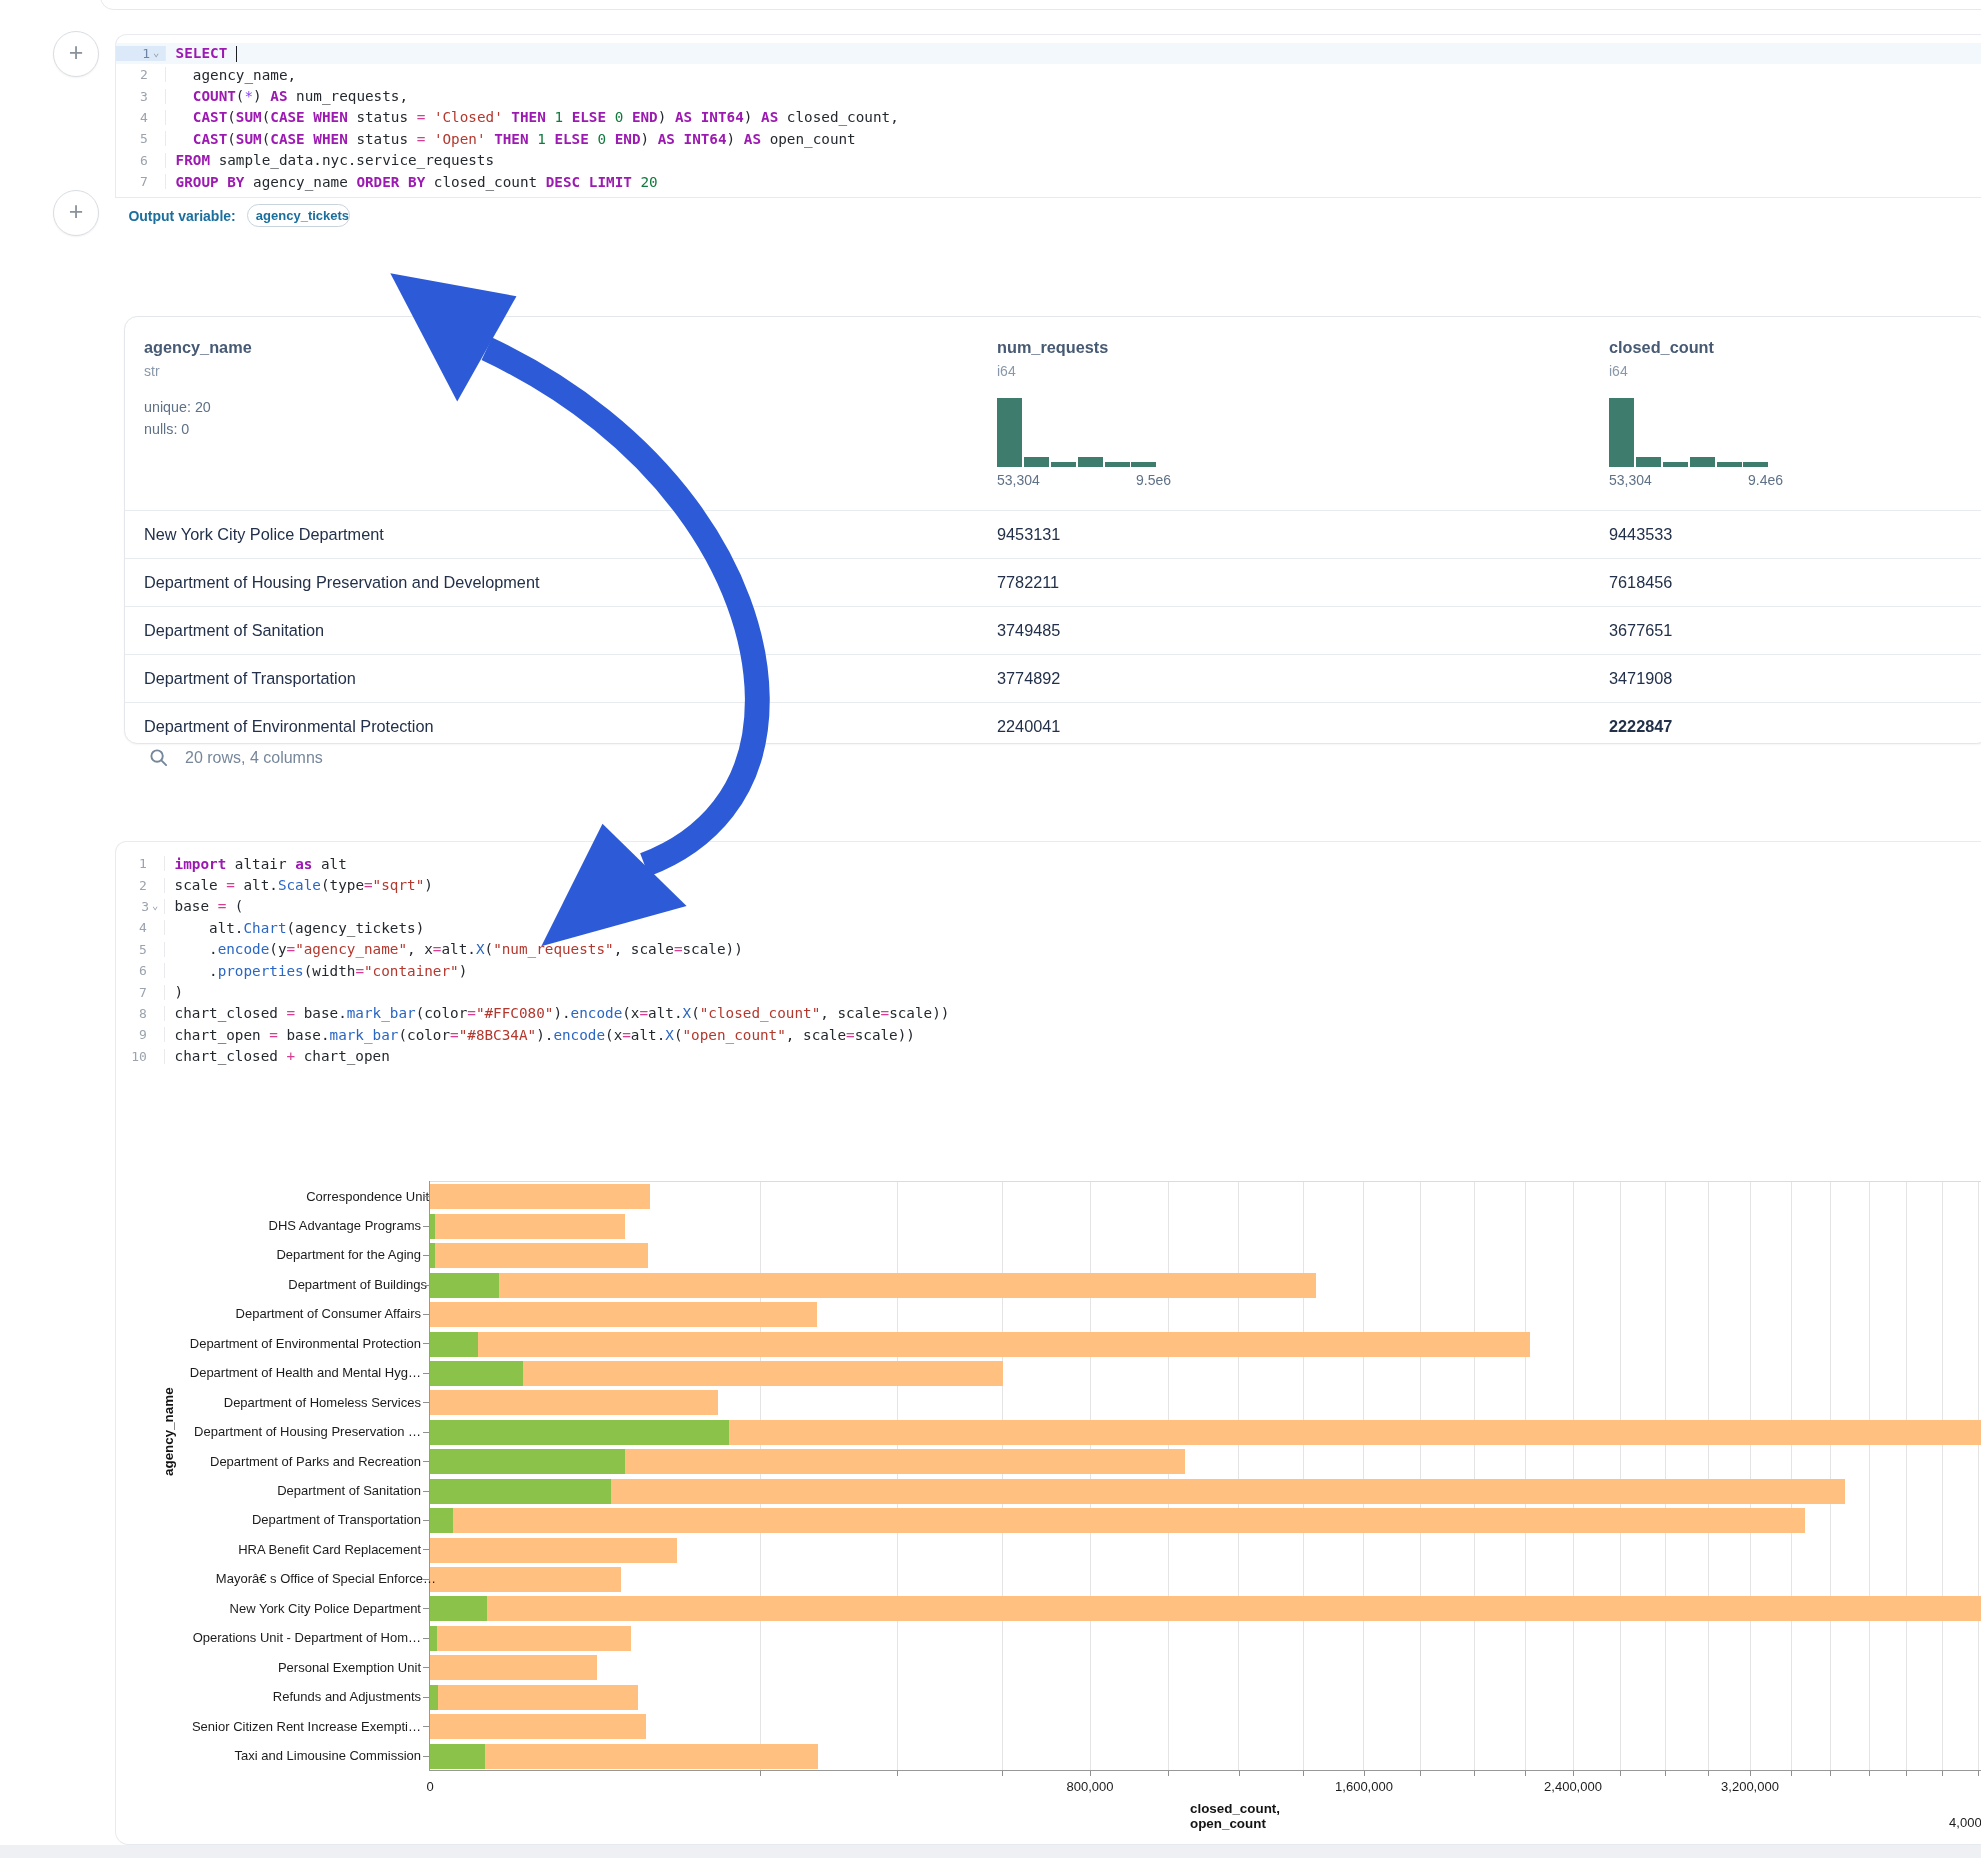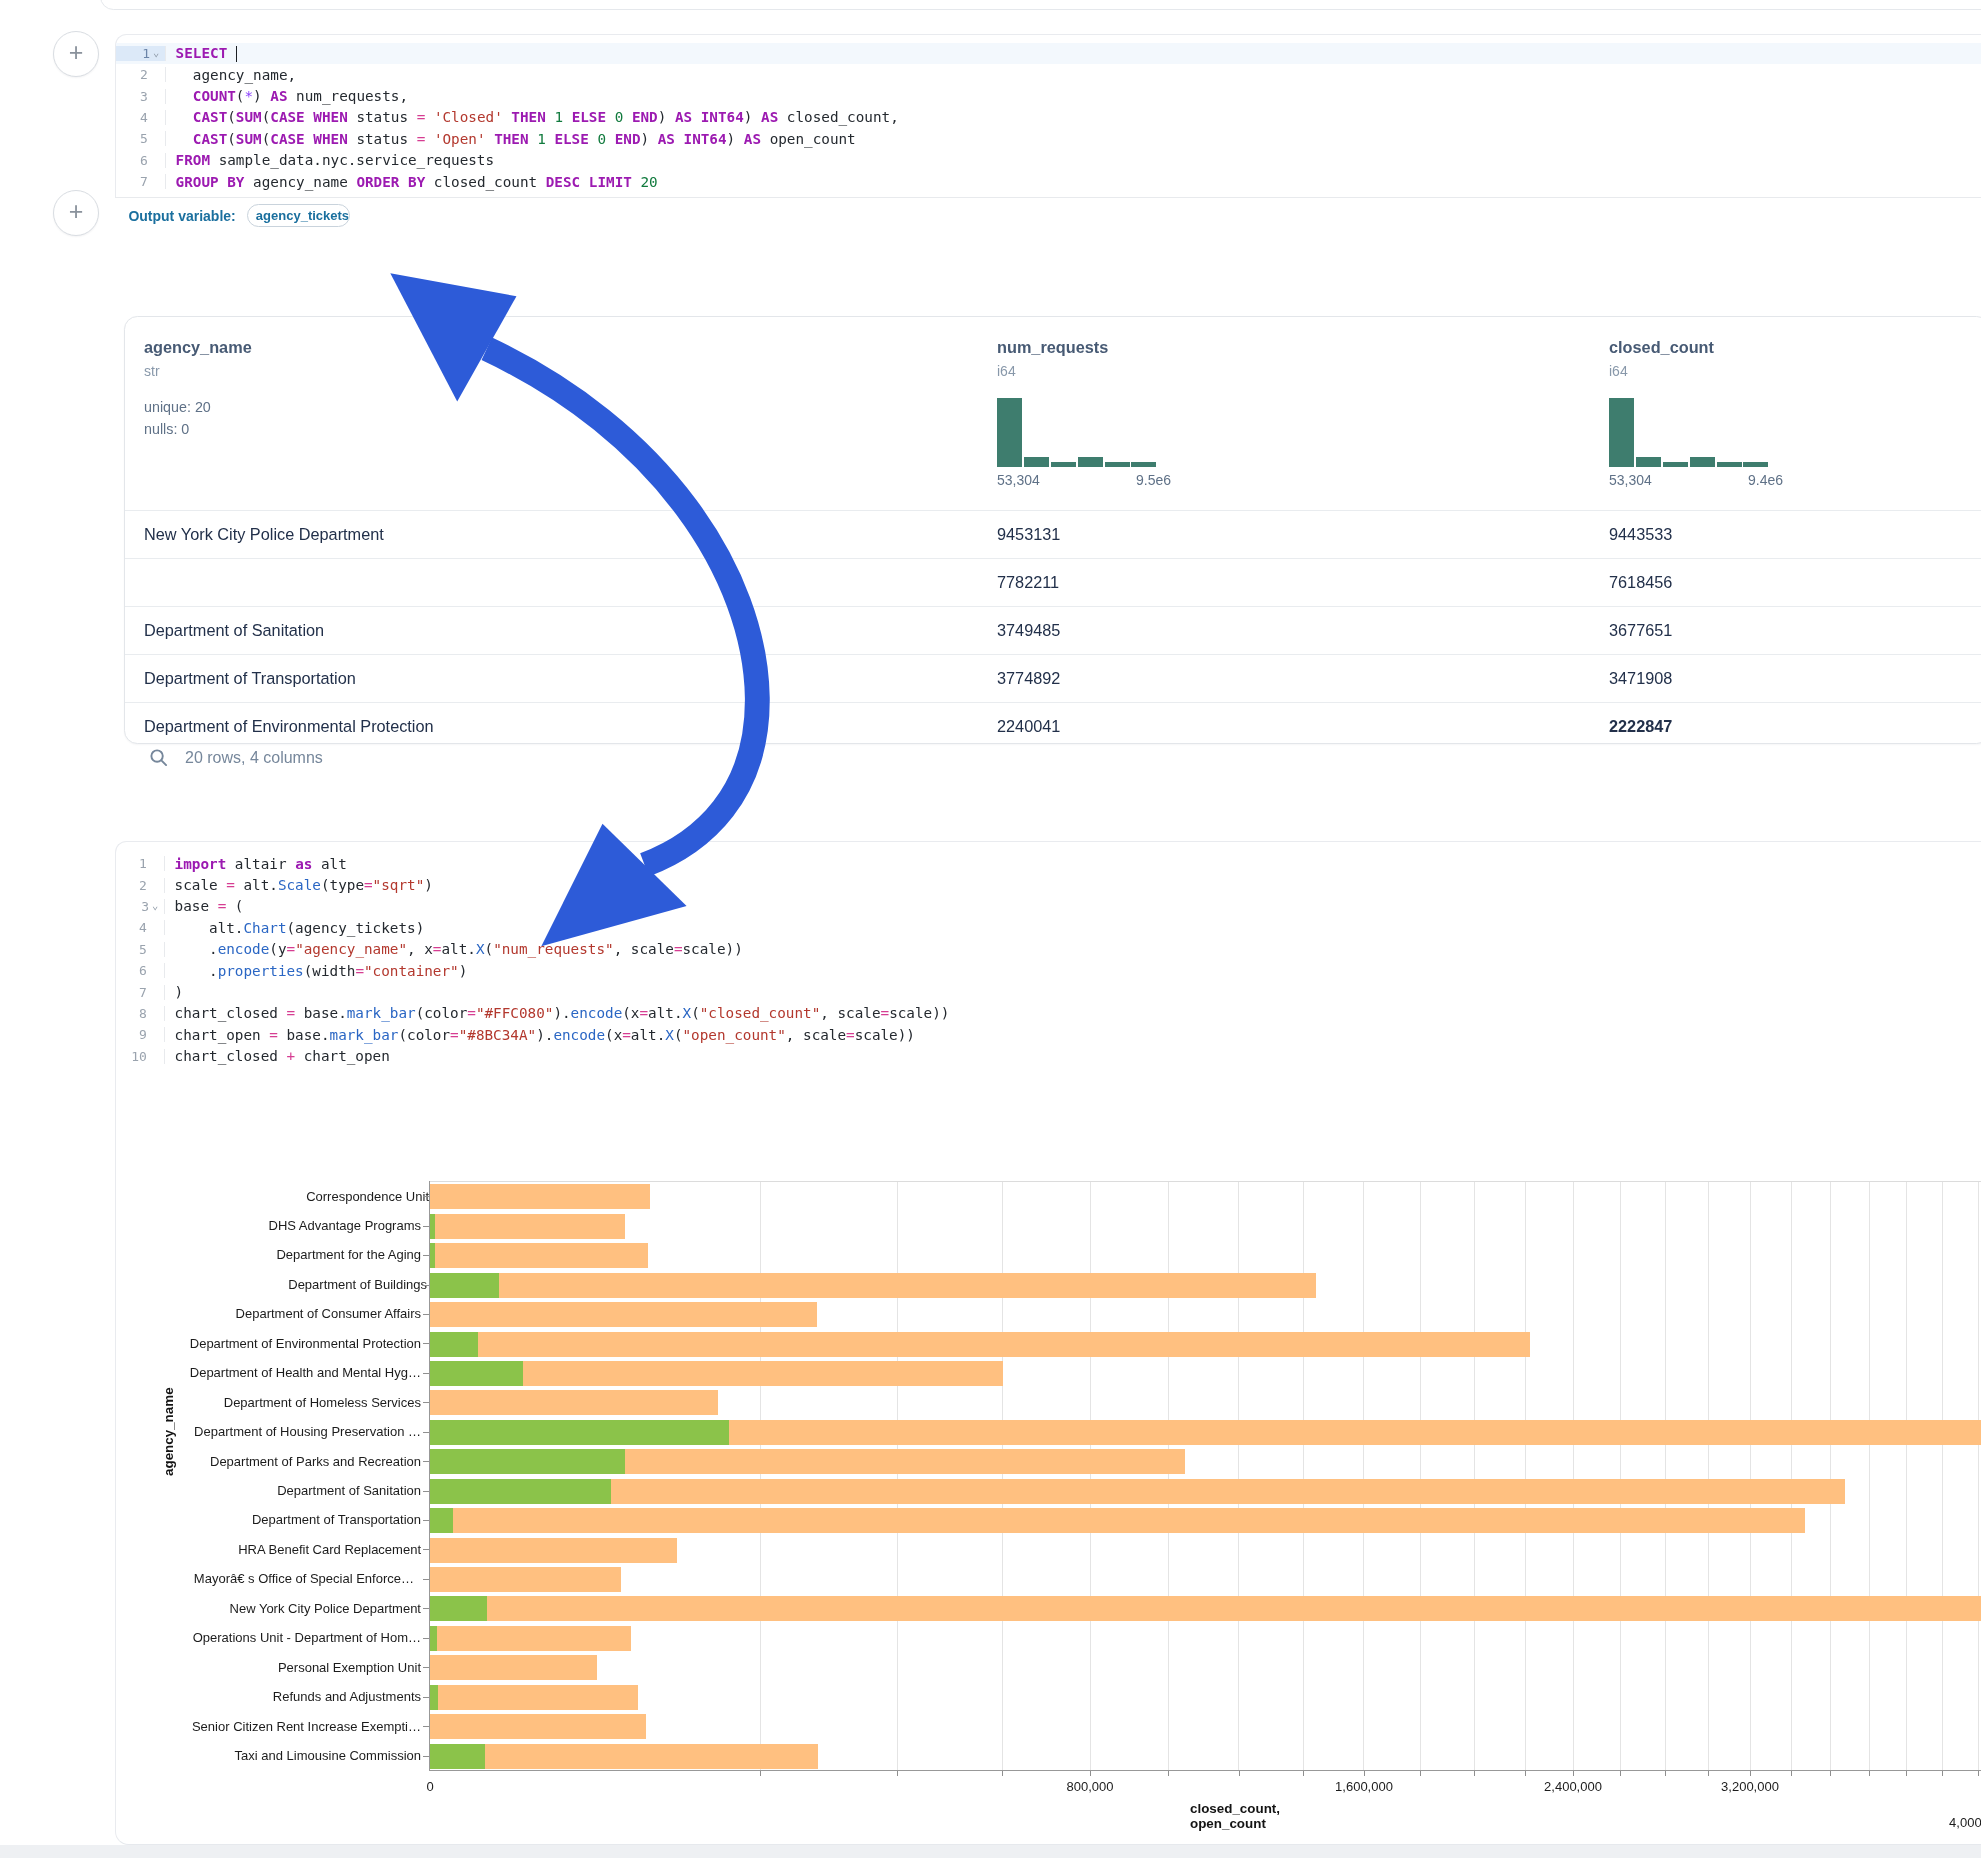--- a/index.html
+++ b/index.html
@@ -142,20 +142,21 @@
       <span>53,304</span>
       <span>9.4e6</span>
     </div>
     <div class="t-rows">
       <div class="t-row">
         <div class="t-cell" style="left: 19px;">New York City Police Department</div>
         <div class="t-cell" style="left: 872px;">9453131</div>
         <div class="t-cell" style="left: 1484px;">9443533</div>
       </div>
       <div class="t-row">
+        <div class="t-cell" style="left: 19px;">Department of Housing Preservation and Development</div>
         <div class="t-cell" style="left: 872px;">7782211</div>
         <div class="t-cell" style="left: 1484px;">7618456</div>
       </div>
       <div class="t-row">
         <div class="t-cell" style="left: 19px;">Department of Sanitation</div>
         <div class="t-cell" style="left: 872px;">3749485</div>
         <div class="t-cell" style="left: 1484px;">3677651</div>
       </div>
       <div class="t-row">
         <div class="t-cell" style="left: 19px;">Department of Transportation</div>
@@ -272,21 +273,21 @@
       <div class="abs ylab" style="left: 115px; top: 1423px;">Department of Housing Preservation …</div>
       <div class="abs ytick" style="left: 423px; top: 1432px;"></div>
       <div class="abs ylab" style="left: 115px; top: 1453px;">Department of Parks and Recreation</div>
       <div class="abs ytick" style="left: 423px; top: 1461px;"></div>
       <div class="abs ylab" style="left: 115px; top: 1482px;">Department of Sanitation</div>
       <div class="abs ytick" style="left: 423px; top: 1491px;"></div>
       <div class="abs ylab" style="left: 115px; top: 1511px;">Department of Transportation</div>
       <div class="abs ytick" style="left: 423px; top: 1520px;"></div>
       <div class="abs ylab" style="left: 115px; top: 1541px;">HRA Benefit Card Replacement</div>
       <div class="abs ytick" style="left: 423px; top: 1549px;"></div>
-      <div class="abs ylab" style="left: 108px; top: 1570px;">Mayorâ€ s Office of Special Enforce…</div>
+      <div class="abs ylab" style="left: 130px; top: 1570px;">Mayorâ€ s Office of Special Enforce…</div>
       <div class="abs ytick" style="left: 423px; top: 1579px;"></div>
       <div class="abs ylab" style="left: 115px; top: 1600px;">New York City Police Department</div>
       <div class="abs ytick" style="left: 423px; top: 1608px;"></div>
       <div class="abs ylab" style="left: 115px; top: 1629px;">Operations Unit - Department of Hom…</div>
       <div class="abs ytick" style="left: 423px; top: 1638px;"></div>
       <div class="abs ylab" style="left: 115px; top: 1659px;">Personal Exemption Unit</div>
       <div class="abs ytick" style="left: 423px; top: 1667px;"></div>
       <div class="abs ylab" style="left: 115px; top: 1688px;">Refunds and Adjustments</div>
       <div class="abs ytick" style="left: 423px; top: 1697px;"></div>
       <div class="abs ylab" style="left: 115px; top: 1718px;">Senior Citizen Rent Increase Exempti…</div>

